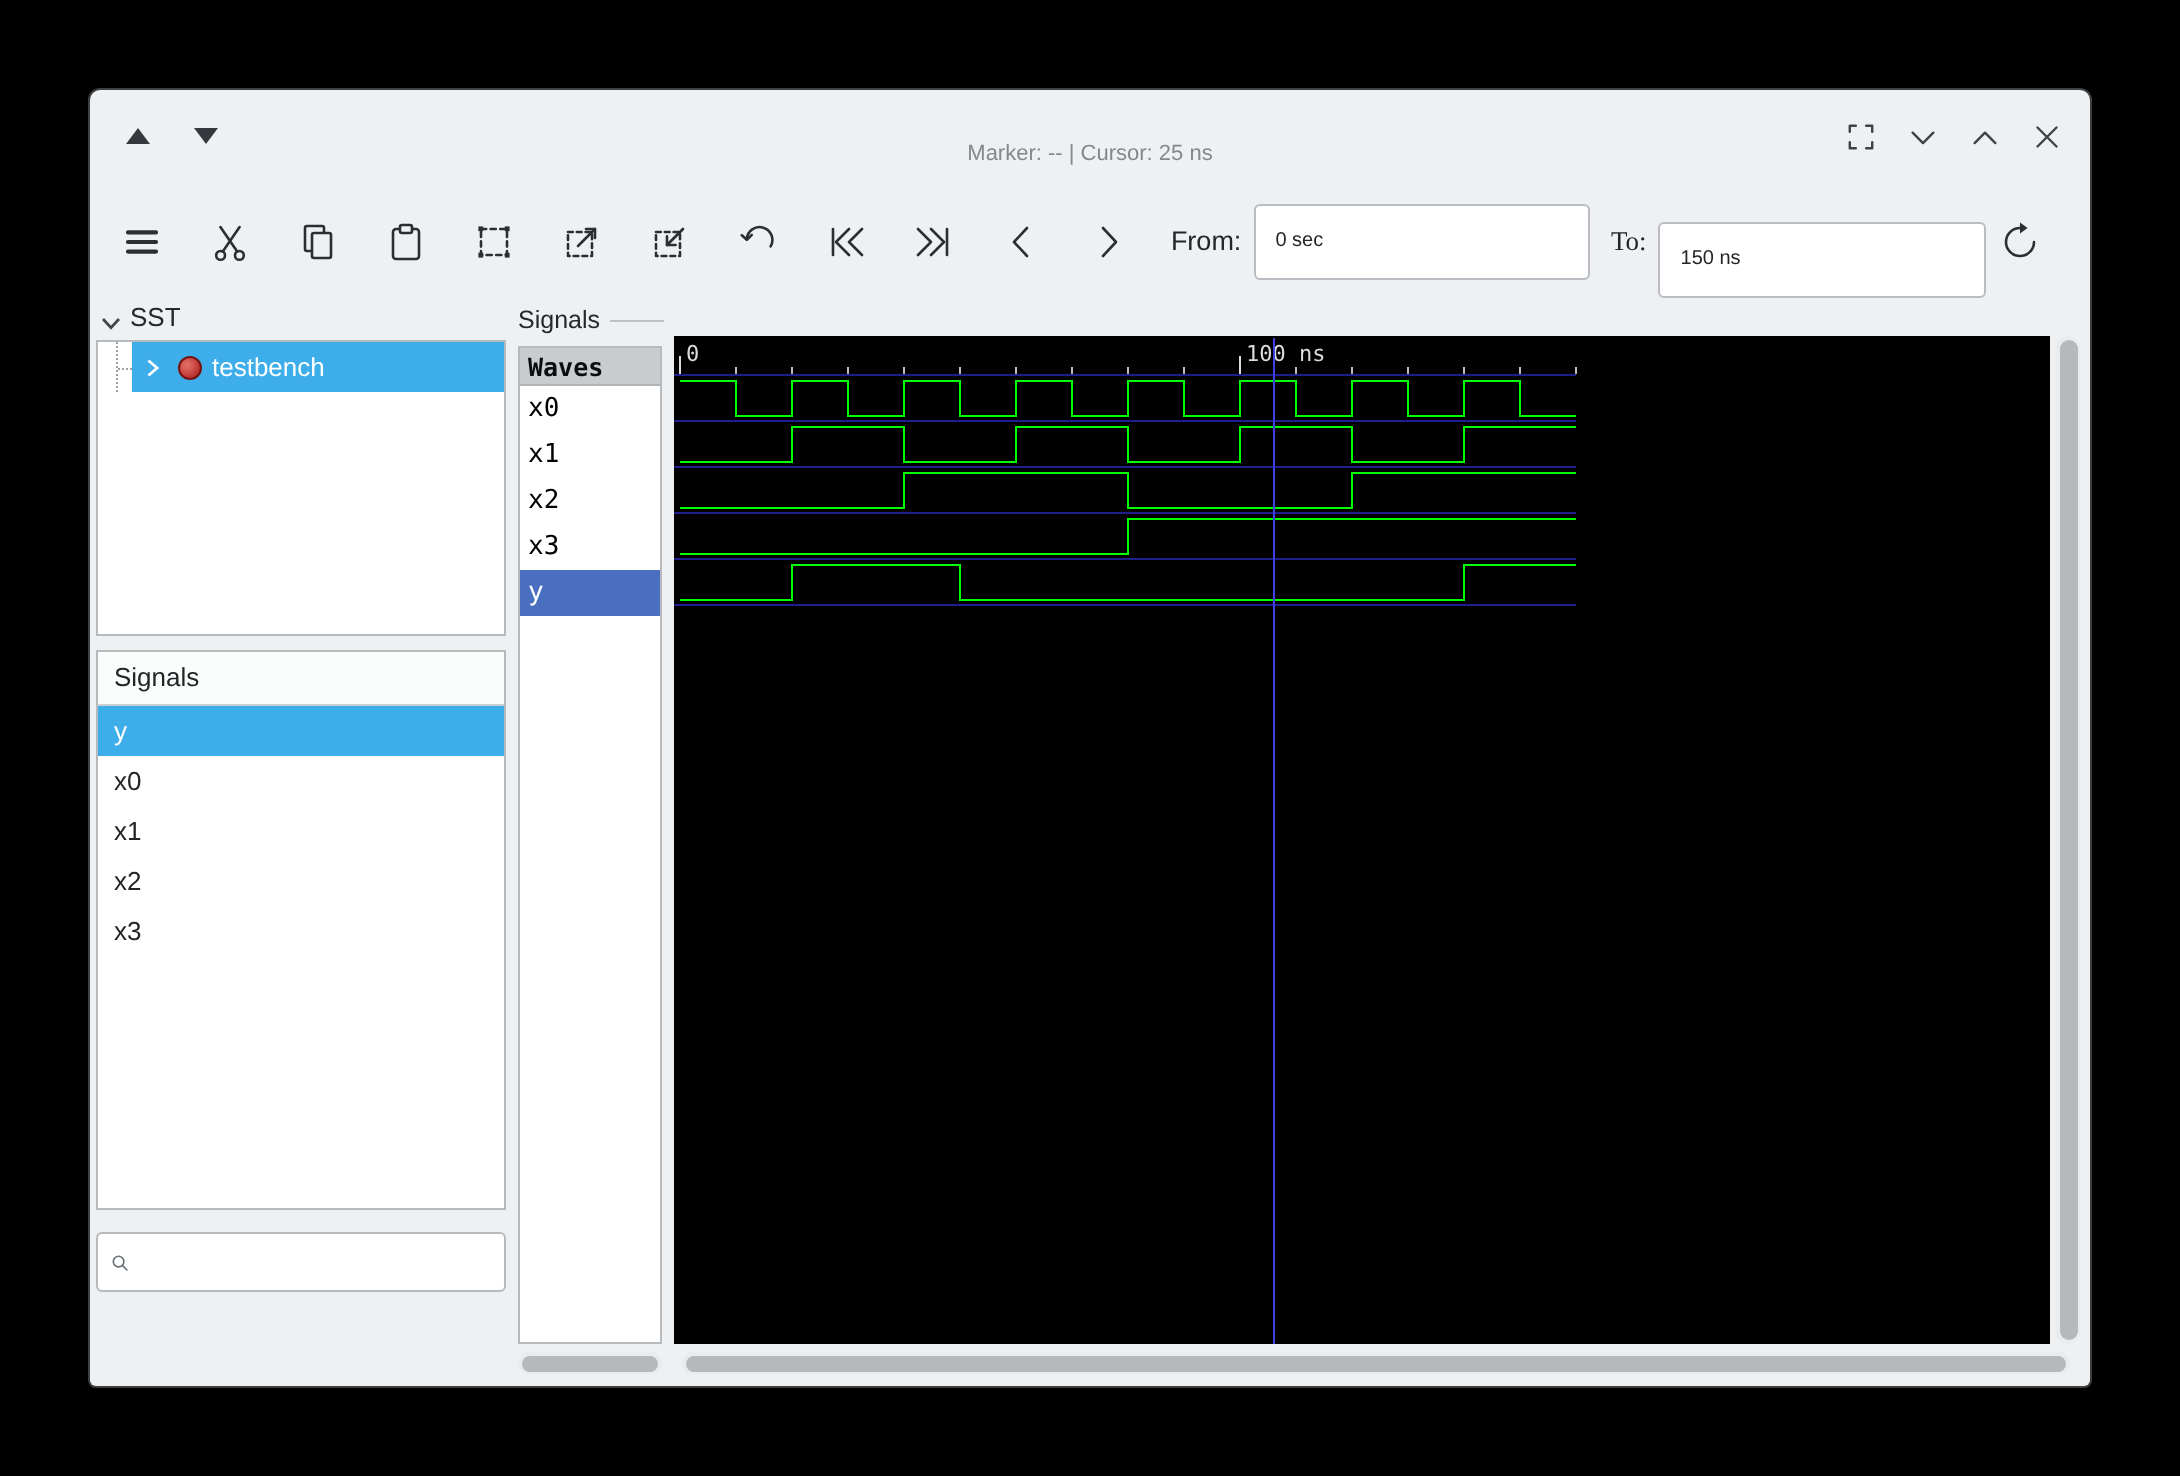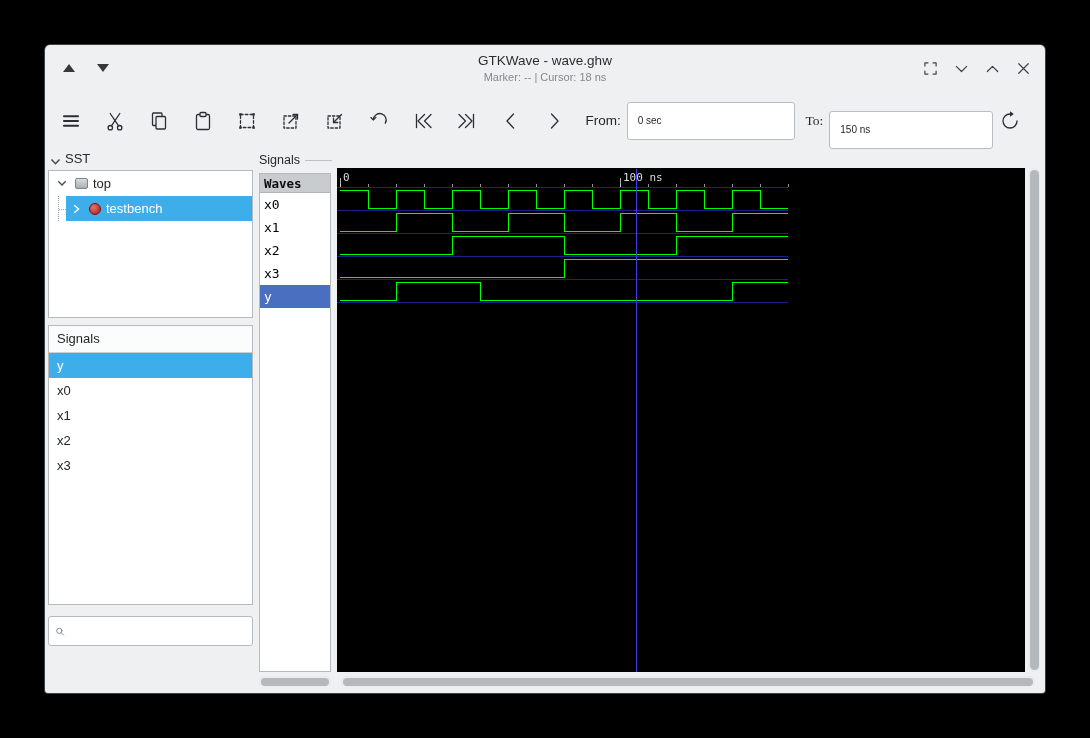--- a/index.html
+++ b/index.html
@@ -87,22 +87,21 @@
 
     <div class="titlebar">
       <div class="tb-left">
         <button class="tb-btn">
           <span class="tri-up"></span>
         </button>
         <button class="tb-btn">
           <span class="tri-down"></span>
         </button>
       </div>
-      <div class="win-title">GTKWave - wave.ghw</div>
-      <div class="win-status">Marker: -- | Cursor: 18 ns</div>
+      <div class="win-status">Marker: -- | Cursor: 25 ns</div>
       <div class="tb-right">
         <button class="tb-btn">
           <svg class="tic" viewBox="0 0 22 22">
             <path d="M4.5 8 V4.5 H8"></path>
               <path d="M14 4.5 H17.5 V8"></path>
               <path d="M17.5 14 V17.5 H14"></path>
               <path d="M8 17.5 H4.5 V14"></path>
           </svg>
         </button>
         <button class="tb-btn">
@@ -217,29 +216,20 @@
     <div class="main">
 
       <div class="sst-head">
         <svg width="11" height="8" viewBox="0 0 11 8" style="stroke:#44484d;stroke-width:1.4;fill:none;">
           <path d="M1.5 1.5 L5.5 5.8 L9.5 1.5"></path>
         </svg>
         <span>SST</span>
       </div>
 
       <div class="tree-box">
-        <div class="tree-row root">
-          <span class="exp">
-            <svg width="10" height="7" viewBox="0 0 10 7" style="stroke:#44484d;stroke-width:1.3;fill:none;">
-                <path d="M1.3 1.2 L5 5 L8.7 1.2"></path>
-              </svg>
-          </span>
-          <span class="icon-chip"></span>
-          <span>top</span>
-        </div>
         <div class="tree-row">
           <span class="guide"></span>
           <div class="tree-sel">
             <span class="exp">
               <svg width="7" height="10" viewBox="0 0 7 10" style="stroke:#ffffff;stroke-width:1.3;fill:none;">
                   <path d="M1.2 1.2 L5.6 5 L1.2 8.8"></path>
                 </svg>
             </span>
             <span class="icon-comp"></span>
             <span>testbench</span>

